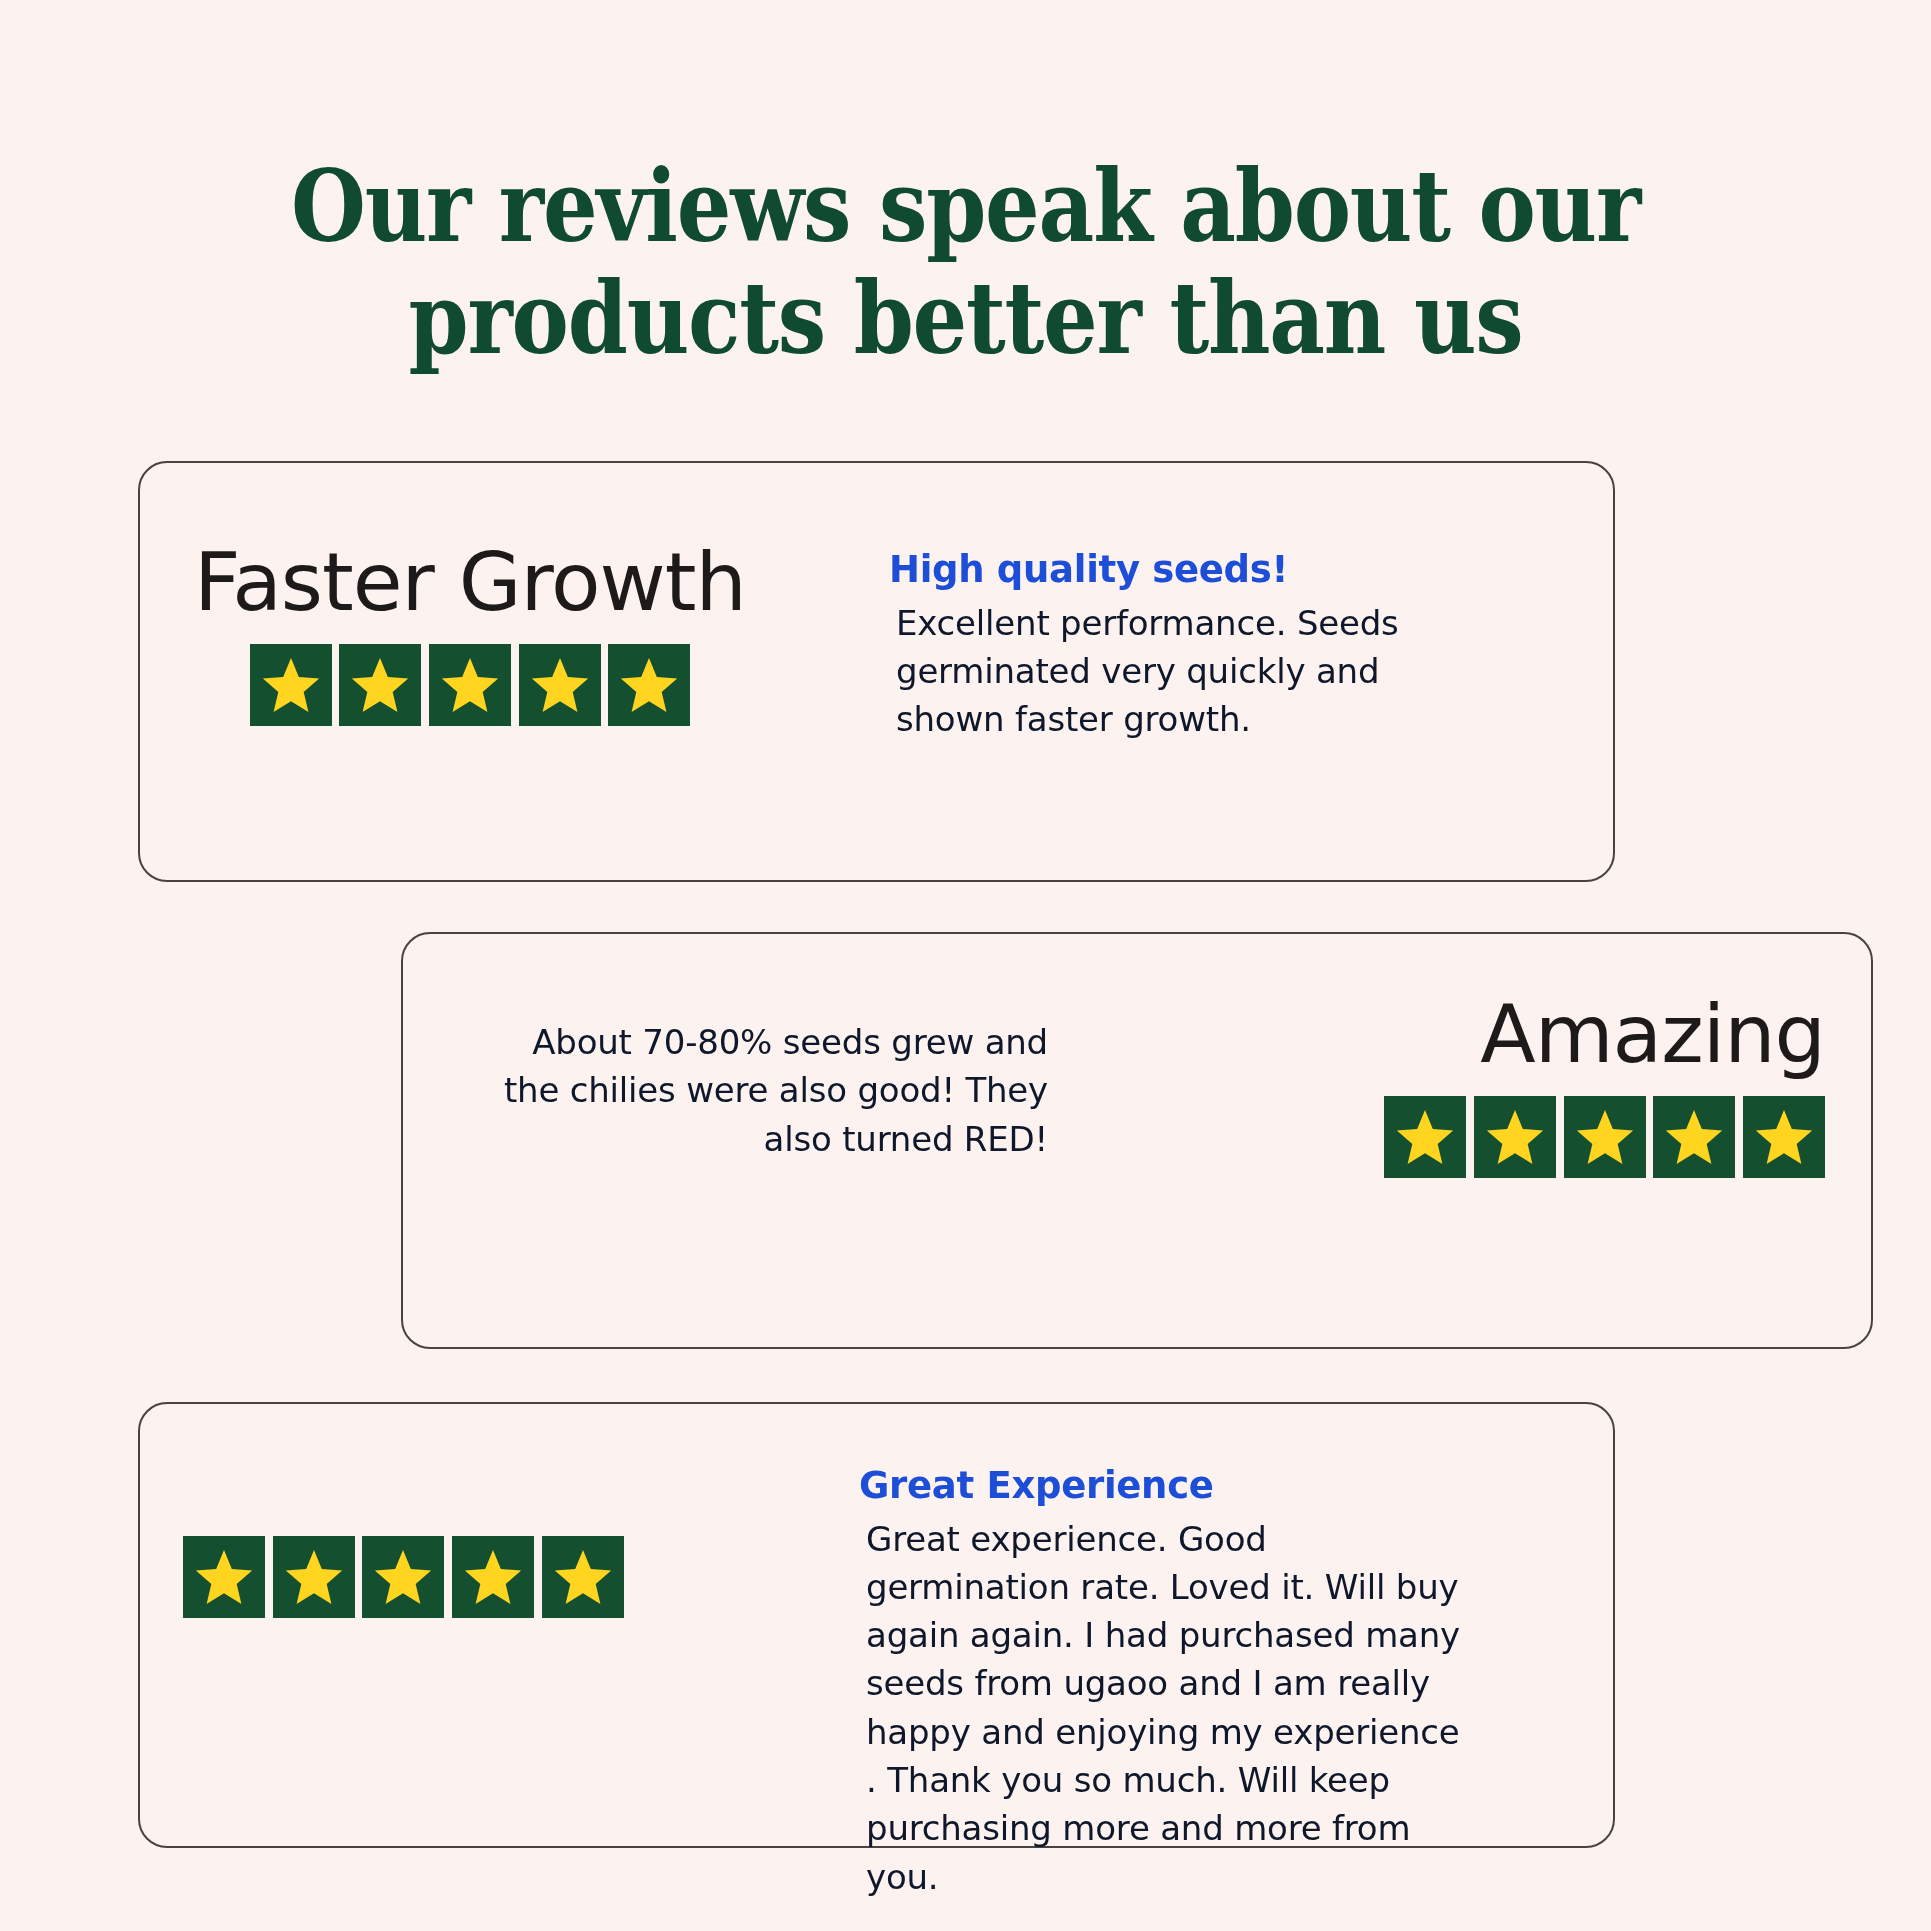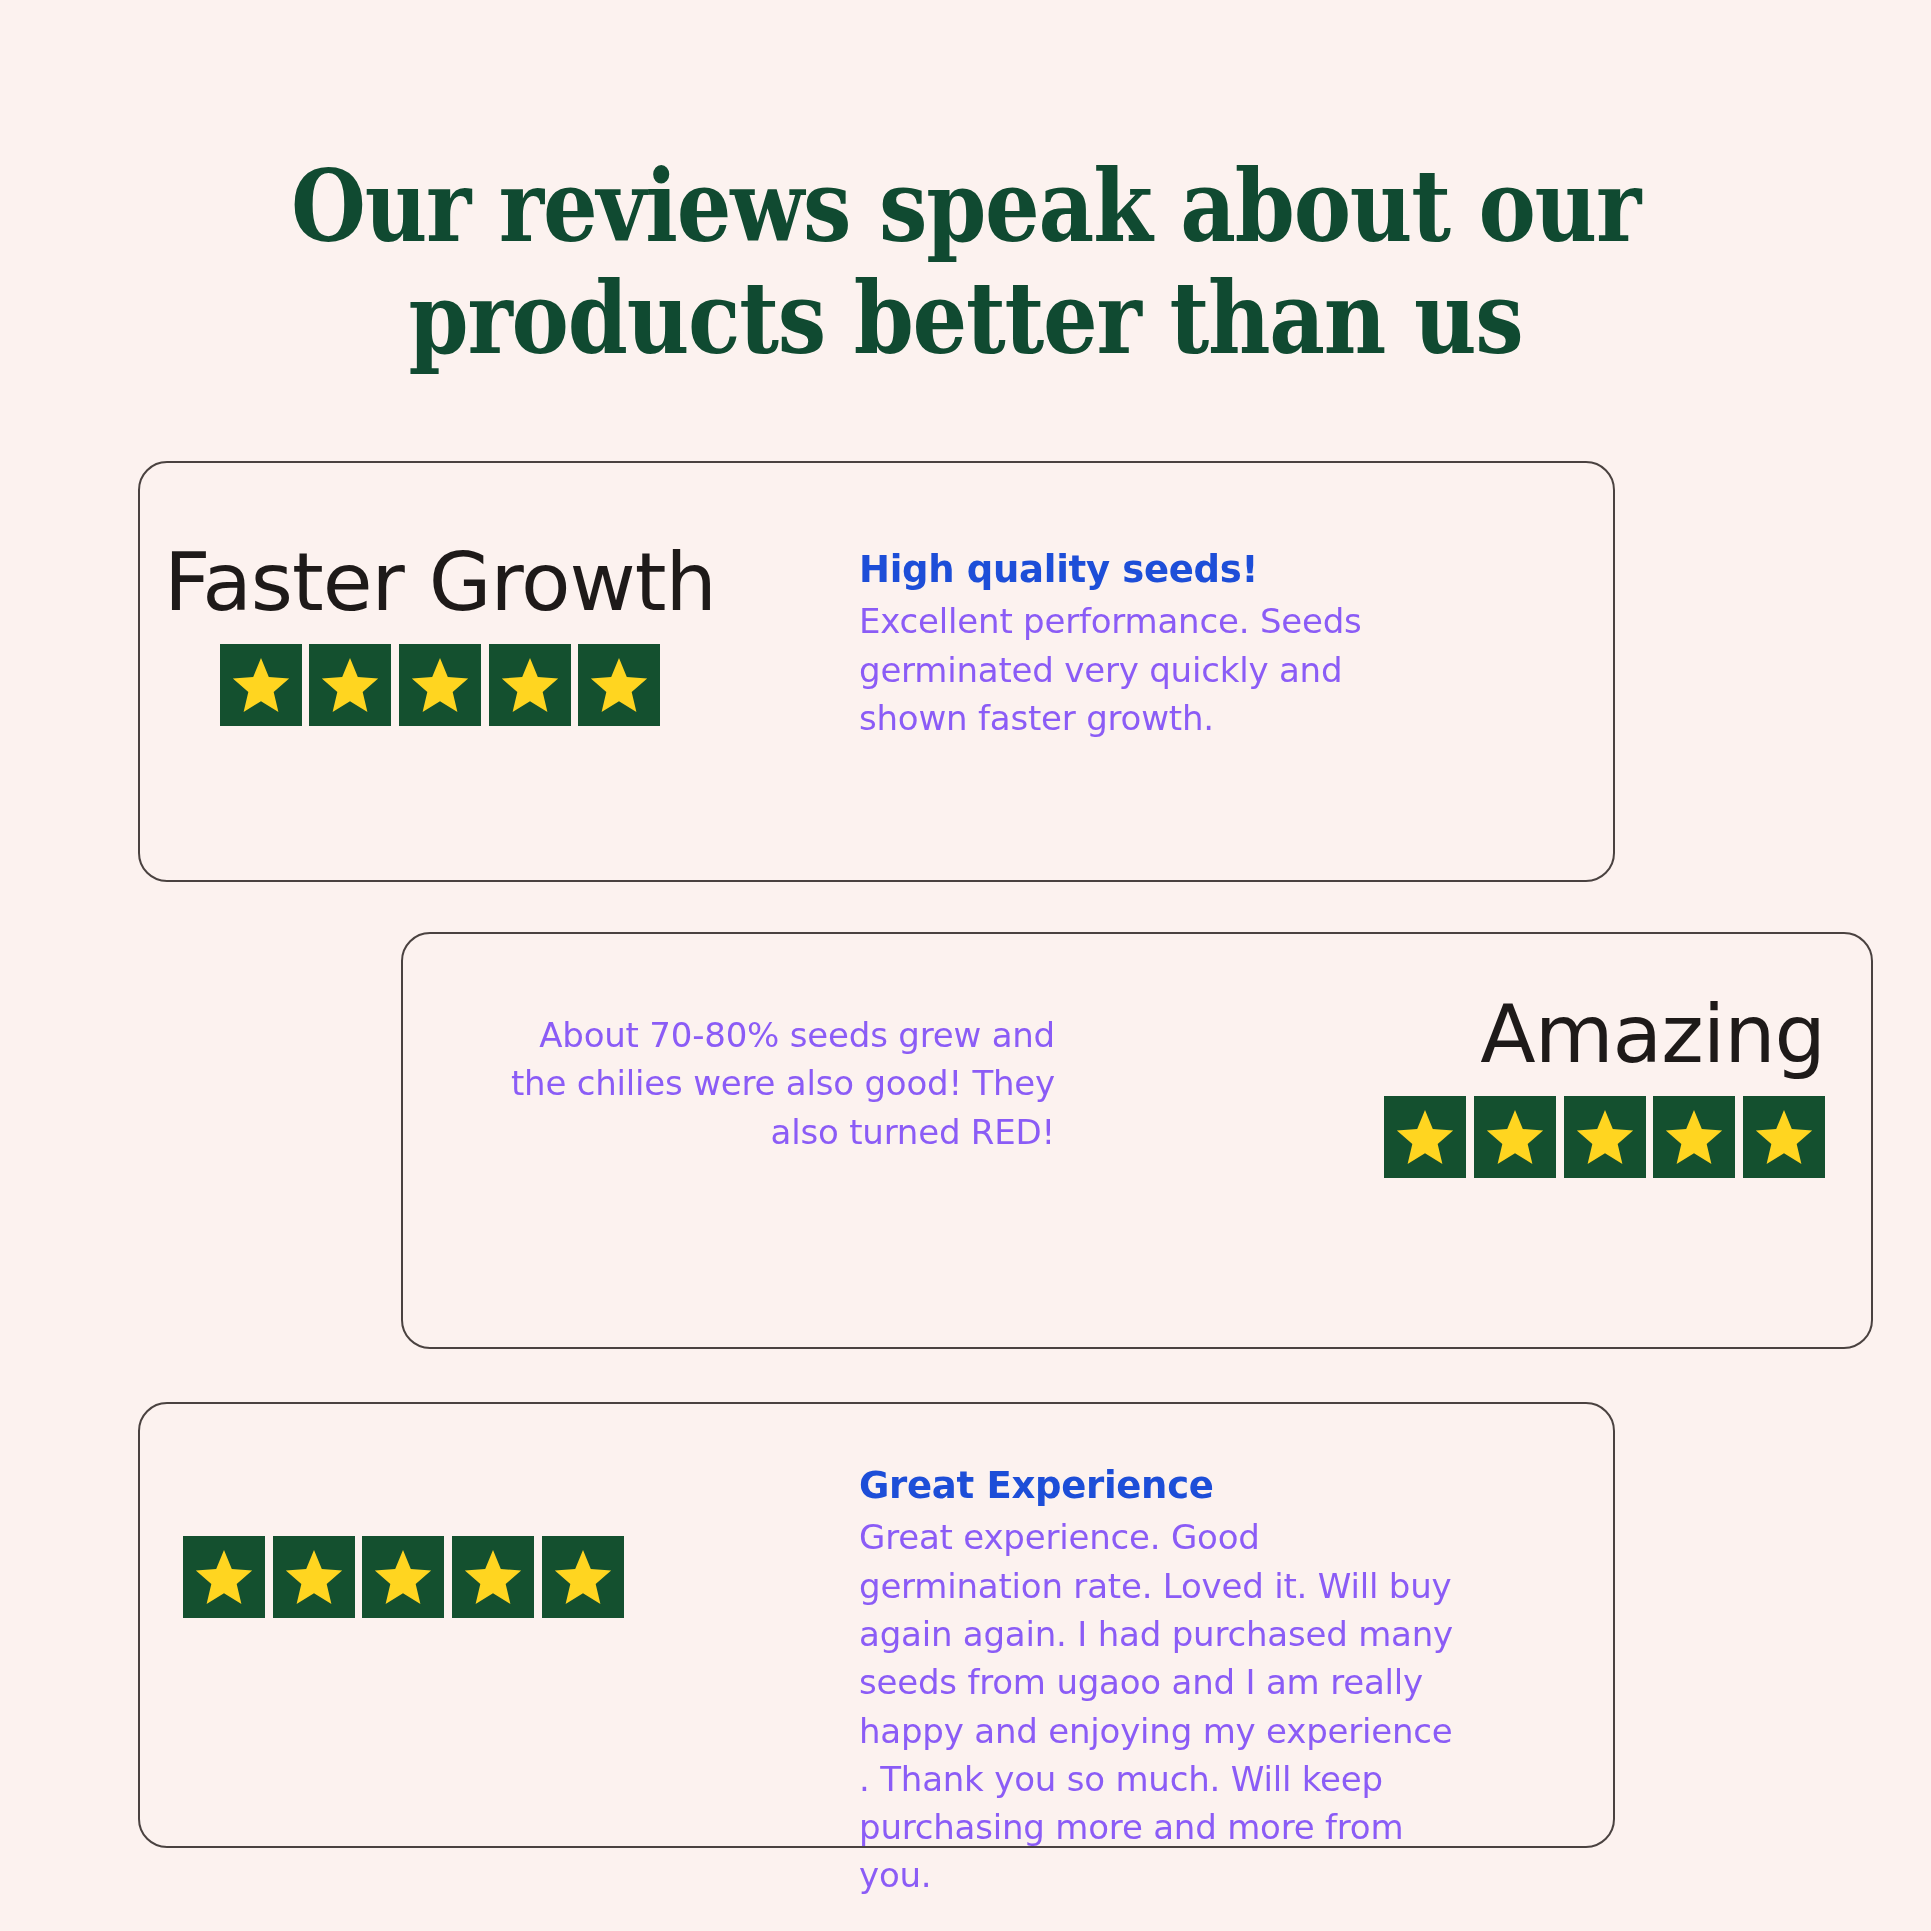--- a/index.html
+++ b/index.html
@@ -37,21 +37,21 @@
   }
 
   
   .review-card {
     position: absolute;
     box-sizing: border-box;
     border: 2.9px solid #4A4240;
     border-radius: 29px;
     background: transparent;
   }
-  #card-1 { left: 138px;  top: 461px;  width: 1477px; height: 421px; }
+  #card-1 { left: 138px;  top: 461px;  width: 1477px; height: 421px; padding-left: 30px; }
   #card-2 { left: 401px;  top: 932px;  width: 1472px; height: 417px; }
   #card-3 { left: 138px;  top: 1402px; width: 1477px; height: 446px; }
 
   .card-inner {
     position: relative;
     width: 100%;
     height: 100%;
   }
 
   
@@ -99,23 +99,23 @@
     font-size: 37px;
     color: #1d4ed8;
     letter-spacing: -0.3px;
     margin: 0 0 5.8px 0;
     line-height: 1.18;
   }
   .review-body {
     font-family: "DejaVu Sans", "Liberation Sans", sans-serif;
     font-weight: 400;
     font-size: 34px;
-    color: #8b5cf6;
+    color: #0f172a;
     line-height: 1.42;
-    margin: 0;
+    margin: 7px;
     letter-spacing: -0.2px;
   }
 
   #text-1 { left: 719px; top: 85px; width: 579px; text-align: left; }
   #text-2 { left: 87px;  top: 77px; width: 565px; text-align: right; }
   #text-3 { left: 719px; top: 60px; width: 608px; text-align: left; }
 </style>
 </head>
 <body>
 

